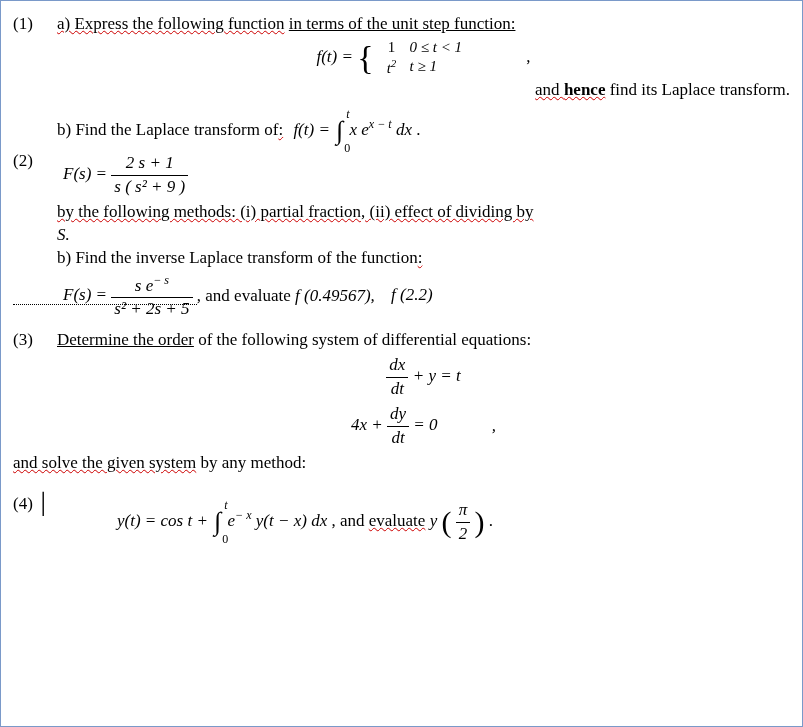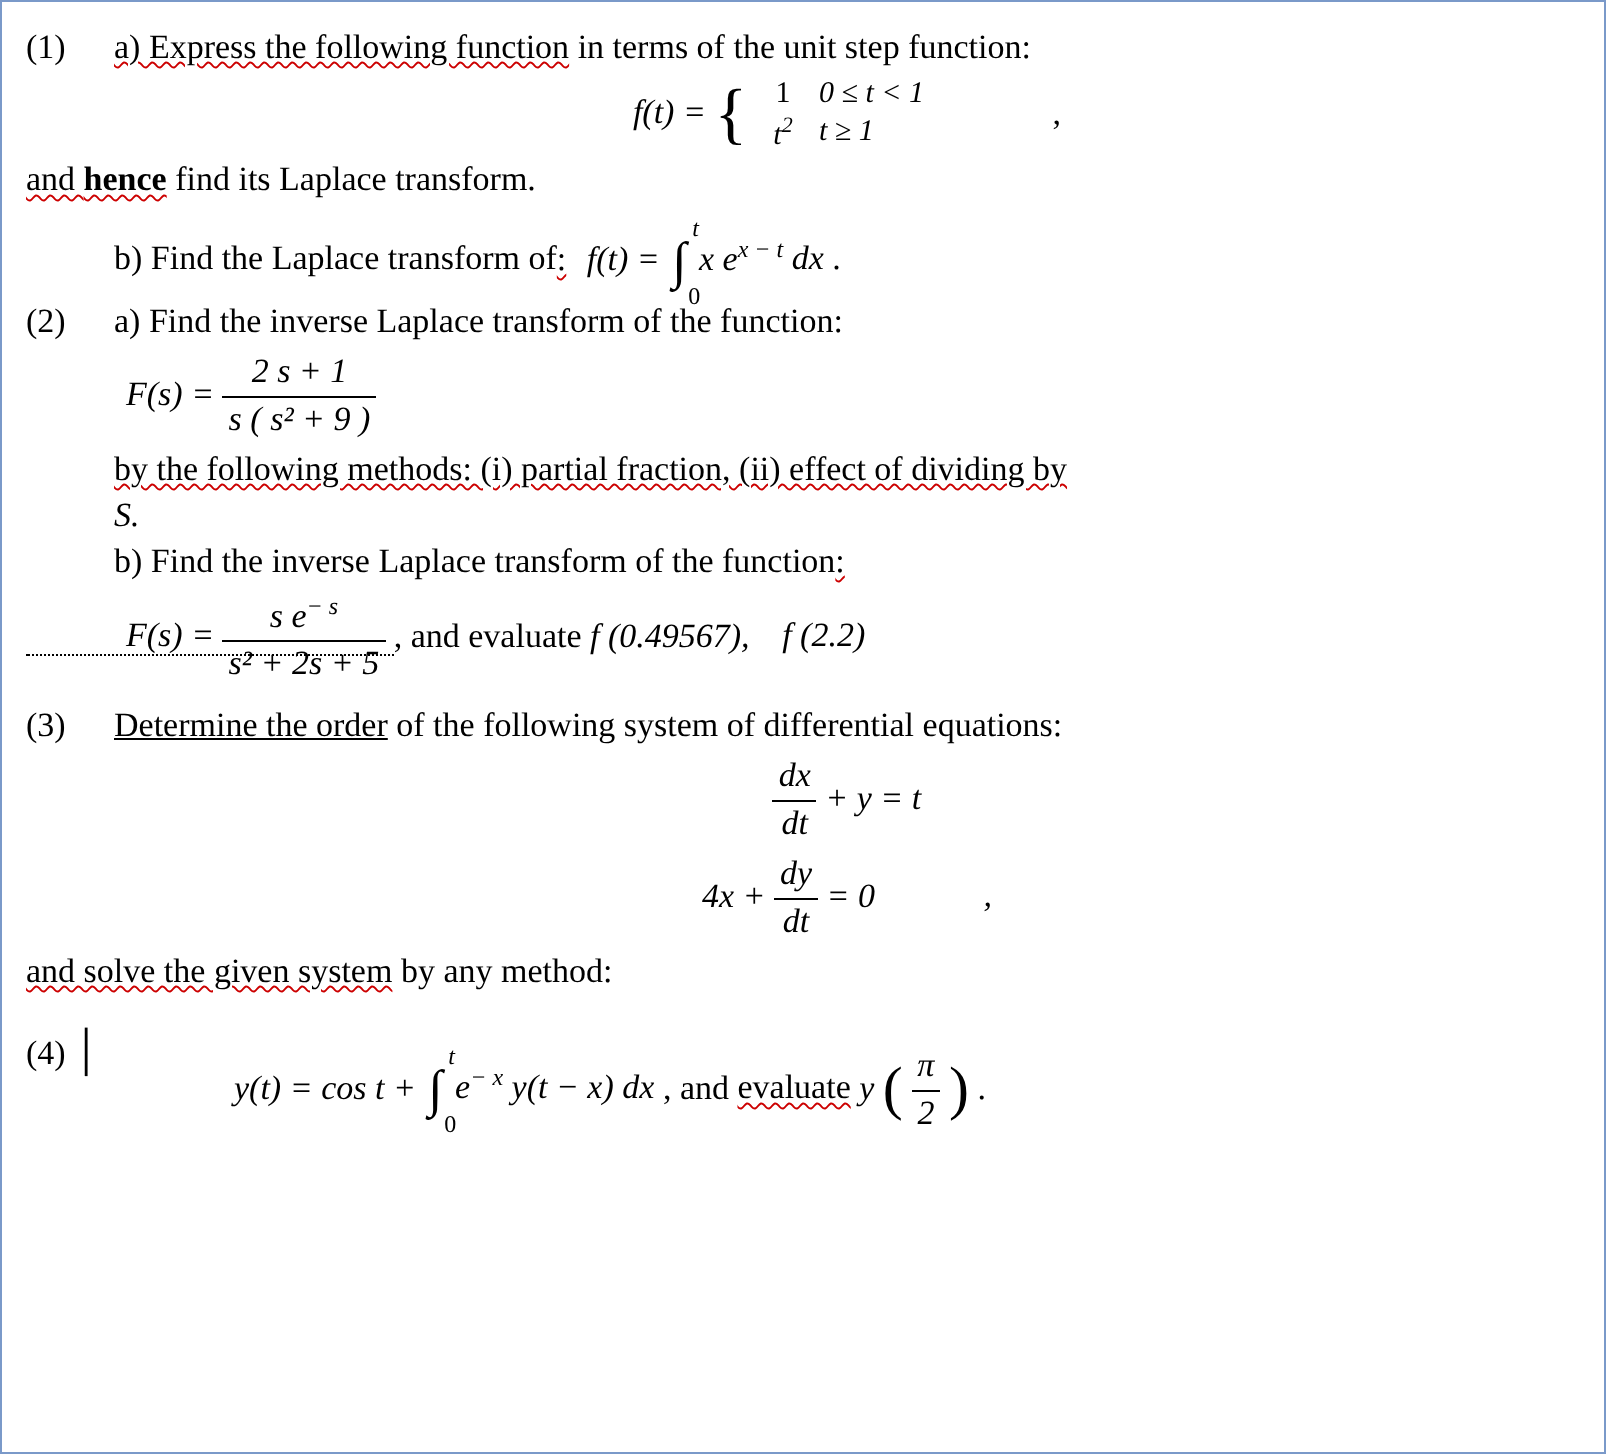--- a/index.html
+++ b/index.html
@@ -117,42 +117,42 @@
 </style>
 </head>
 <body>
 
 <div class="row">
   <div class="numcol">(1)</div>
   <div class="content">
     <div>
       <span class="wavy">a) Express the following function</span>
       <span> </span>
-      <span style="">in terms of the unit step function:</span>
+      <span style="text-decoration:underline;">in terms of the unit step function:</span>
     </div>
     <div class="center eqline">
       <span class="mml">f(t) =</span>
       <span class="piecewise">
         <span class="brace">{</span>
         <span class="piece-rows">
           <div>
             <span class="pv">1</span>
             <span class="mml">0 ≤ t &lt; 1</span>
           </div>
           <div>
             <span class="pv mml">
               <span>t</span><span class="smallsup">2</span>
             </span>
             <span class="mml">t ≥ 1</span>
           </div>
         </span>
       </span>
       <span style="margin-left:60px;">,</span>
     </div>
-    <div style="margin-left:-44px;">
+    <div style="margin-left:-44px;text-align:right;">
       <span class="wavy">and </span><b><span class="wavy">hence</span></b><span> find its Laplace transform.</span>
     </div>
     <div style="margin-top:14px;">
       <span>b) Find the Laplace transform of</span><span class="wavy">:</span>
       <span style="margin-left:6px;" class="mml">f(t) =</span>
       <span class="intsym">
         ∫
         <span class="ub">t</span>
         <span class="lb">0</span>
       </span>
@@ -161,21 +161,20 @@
       </span>
       <span class="mml"> dx</span>
       <span> .</span>
     </div>
   </div>
 </div>
 
 <div class="row">
   <div class="numcol">(2)</div>
   <div class="content">
-    <div>a) Find the inverse Laplace transform of the function:</div>
     <div class="eqline" style="margin-left:6px;">
       <span class="mml">F(s) =</span>
       <span class="frac mml">
         <span class="num">2 s + 1</span>
         <span class="den">s ( s² + 9 )</span>
       </span>
     </div>
     <div>
       <span class="wavy">by the following methods: (i) partial fraction, (ii) effect of dividing by</span>
     </div>

